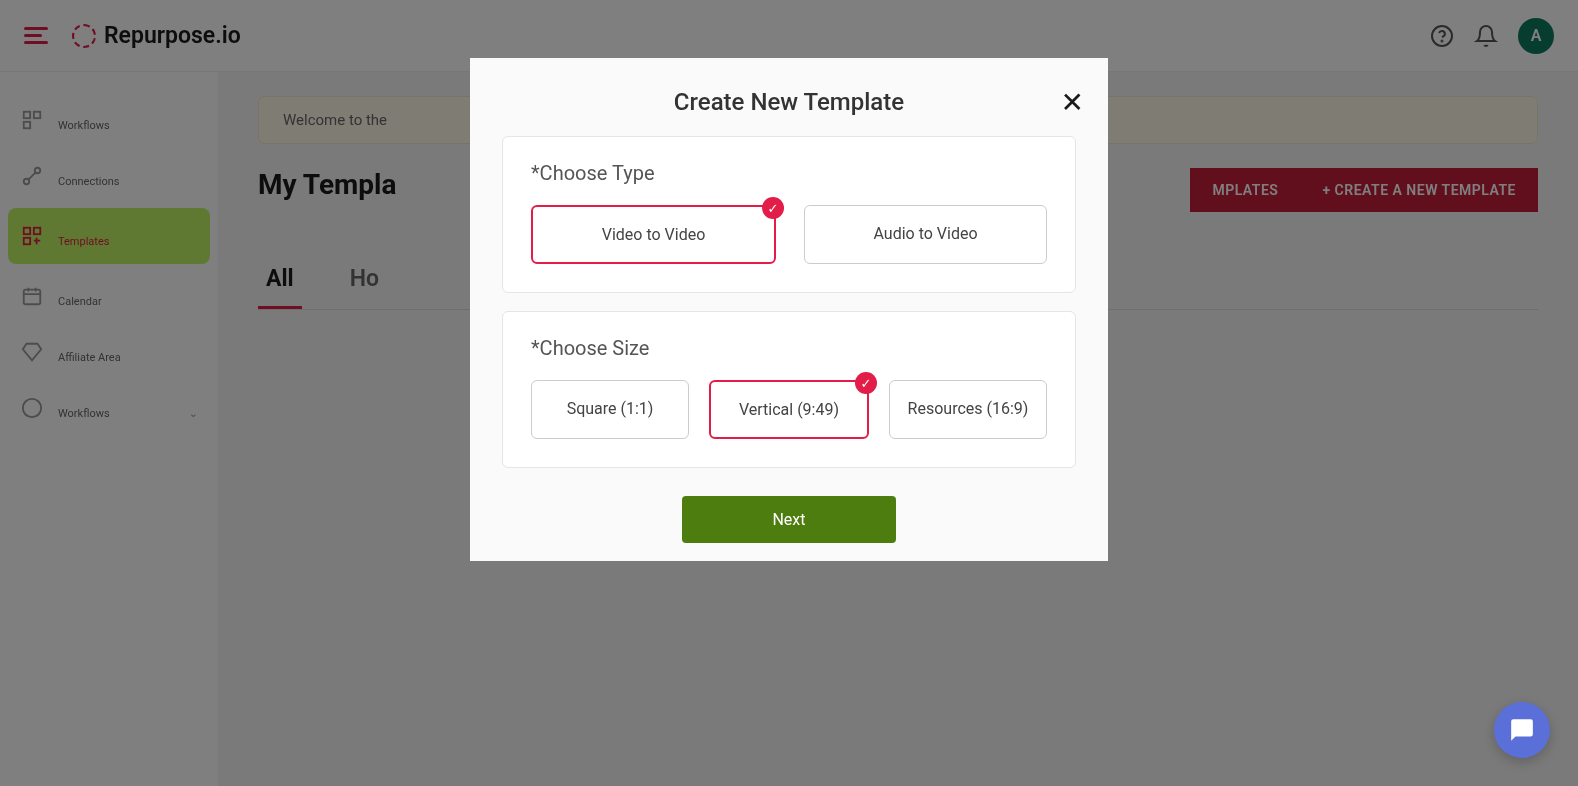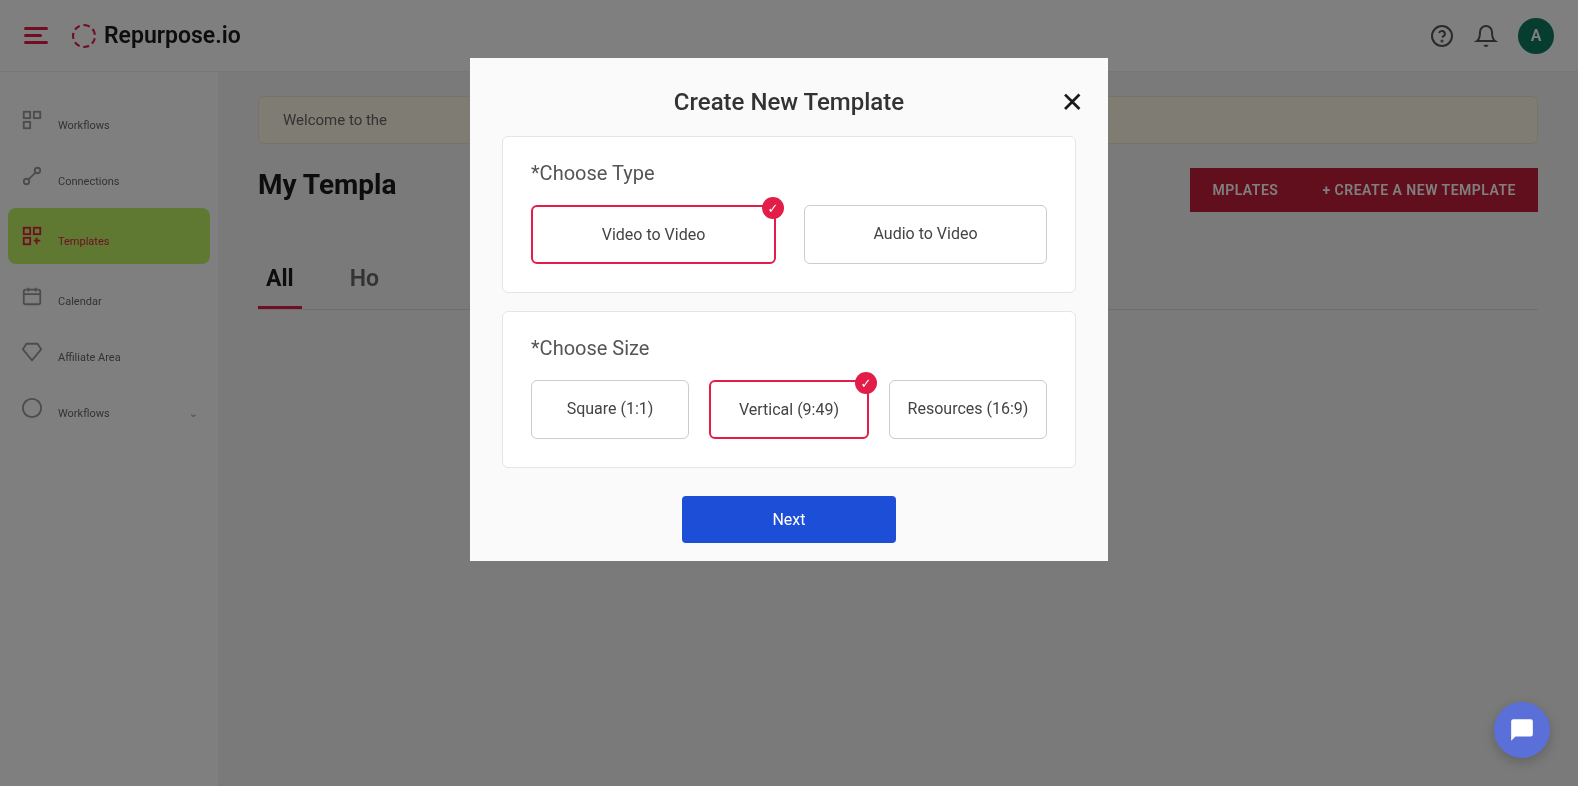--- a/index.html
+++ b/index.html
@@ -41,21 +41,21 @@
 
 .section-card { background: #fff; border: 1px solid #e5e5e5; border-radius: 6px; padding: 24px 28px 28px; margin-bottom: 18px; }
 .section-label { font-size: 20px; color: #555; margin-bottom: 20px; }
 .option-row { display: flex; gap: 28px; }
 .option-row.three { gap: 20px; }
 .option-card { flex: 1; position: relative; border: 1px solid #ccc; border-radius: 6px; padding: 18px 10px; text-align: center; font-size: 16px; color: #444; cursor: pointer; background:#fff; }
 .option-card.selected { border: 2px solid #e11d48; }
 .check-badge { position: absolute; top: -10px; right: -10px; width: 22px; height: 22px; background: #e11d48; border-radius: 50%; display: flex; align-items: center; justify-content: center; color: #fff; font-size: 13px; }
 
 .modal-footer { display: flex; justify-content: center; margin-top: 28px; }
-.btn-next { background: #1d4ed8; color: #fff; border: none; padding: 14px 90px; font-size: 16px; border-radius: 4px; cursor: pointer; }
+.btn-next { background: #4d7c0f; color: #fff; border: none; padding: 14px 90px; font-size: 16px; border-radius: 4px; cursor: pointer; }
 
 .chat-bubble { position: absolute; right: 28px; bottom: 28px; width: 56px; height: 56px; background: #5b6fd8; border-radius: 50%; display: flex; align-items: center; justify-content: center; color: #fff; z-index: 102; cursor: pointer; box-shadow: 0 4px 12px rgba(0,0,0,0.2); }
 </style>
 </head>
 <body>
 
 <div class="header">
   <div class="hamburger">
     <span></span>
       <span></span>

